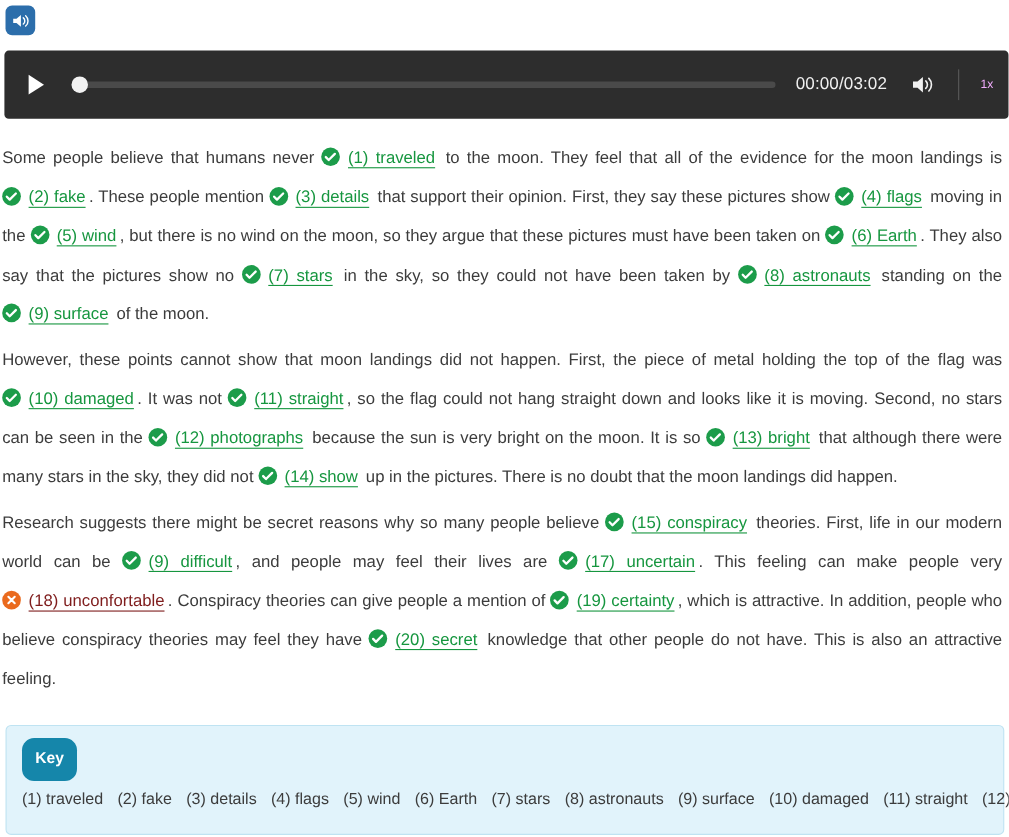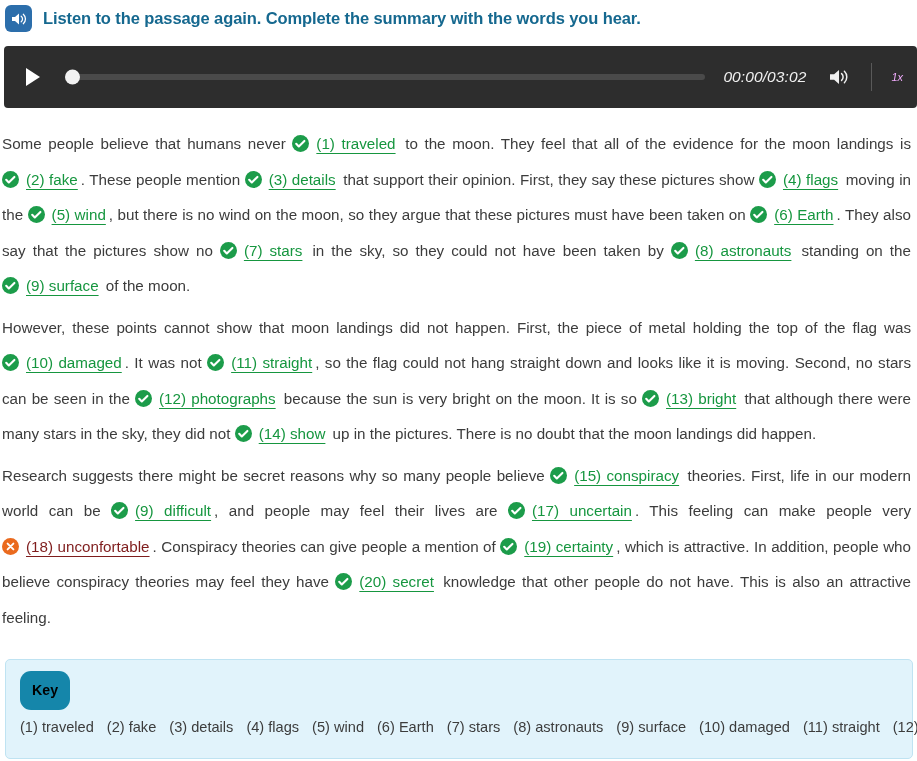--- a/index.html
+++ b/index.html
@@ -40,21 +40,20 @@
     line-height: 1.2;
   }
 
   
   .player-row {
     display: flex;
     align-items: flex-end;
     gap: 8px;
     padding: 0 0 0 4px;
     margin-top: 8px;
-    font-style: italic;
   }
   .player {
     flex: 1 1 auto;
     background: #2d2d2d;
     border-radius: 4px;
     height: 62px;
     display: flex;
     align-items: center;
     padding: 0 14px 0 18px;
     gap: 0;
@@ -189,42 +188,41 @@
     border: 1px solid #bfe3f2;
     border-radius: 5px;
     padding: 11px 14px 14px 14px;
     line-height: 34px;
     font-size: 14.6px;
     color: #3c3c3c;
   }
   .key-badge {
     display: inline-block;
     background: #1586aa;
-    color: #000000;
+    color: #ffffff;
     font-size: 14.2px;
     font-weight: bold;
     border-radius: 11px;
     padding: 2px 12px 3px 12px;
     margin-right: 12px;
     vertical-align: 1px;
   }
   .key-item { margin-right: 13px; white-space: nowrap; }
 </style>
 </head>
 <body>
 
 <div class="header">
   <div class="speaker-badge">
     <svg width="16" height="14" viewBox="0 0 16 14" aria-hidden="true">
       <path d="M1 5h3l4-3.4v10.8L4 9H1z" fill="#ffffff"></path>
       <path d="M10.2 4.2a3.6 3.6 0 0 1 0 5.6" stroke="#ffffff" stroke-width="1.3" fill="none" stroke-linecap="round"></path>
       <path d="M12.3 2.3a6.2 6.2 0 0 1 0 9.4" stroke="#ffffff" stroke-width="1.3" fill="none" stroke-linecap="round"></path>
     </svg>
   </div>
-  <div class="header-title">Listen to the passage again. Complete the summary with the words you hear.</div>
 </div>
 
 <div class="player-row">
   <div class="player">
 
     <div class="play-btn">
       <div class="tri"></div>
     </div>
 
     <div class="scrub-wrap">

